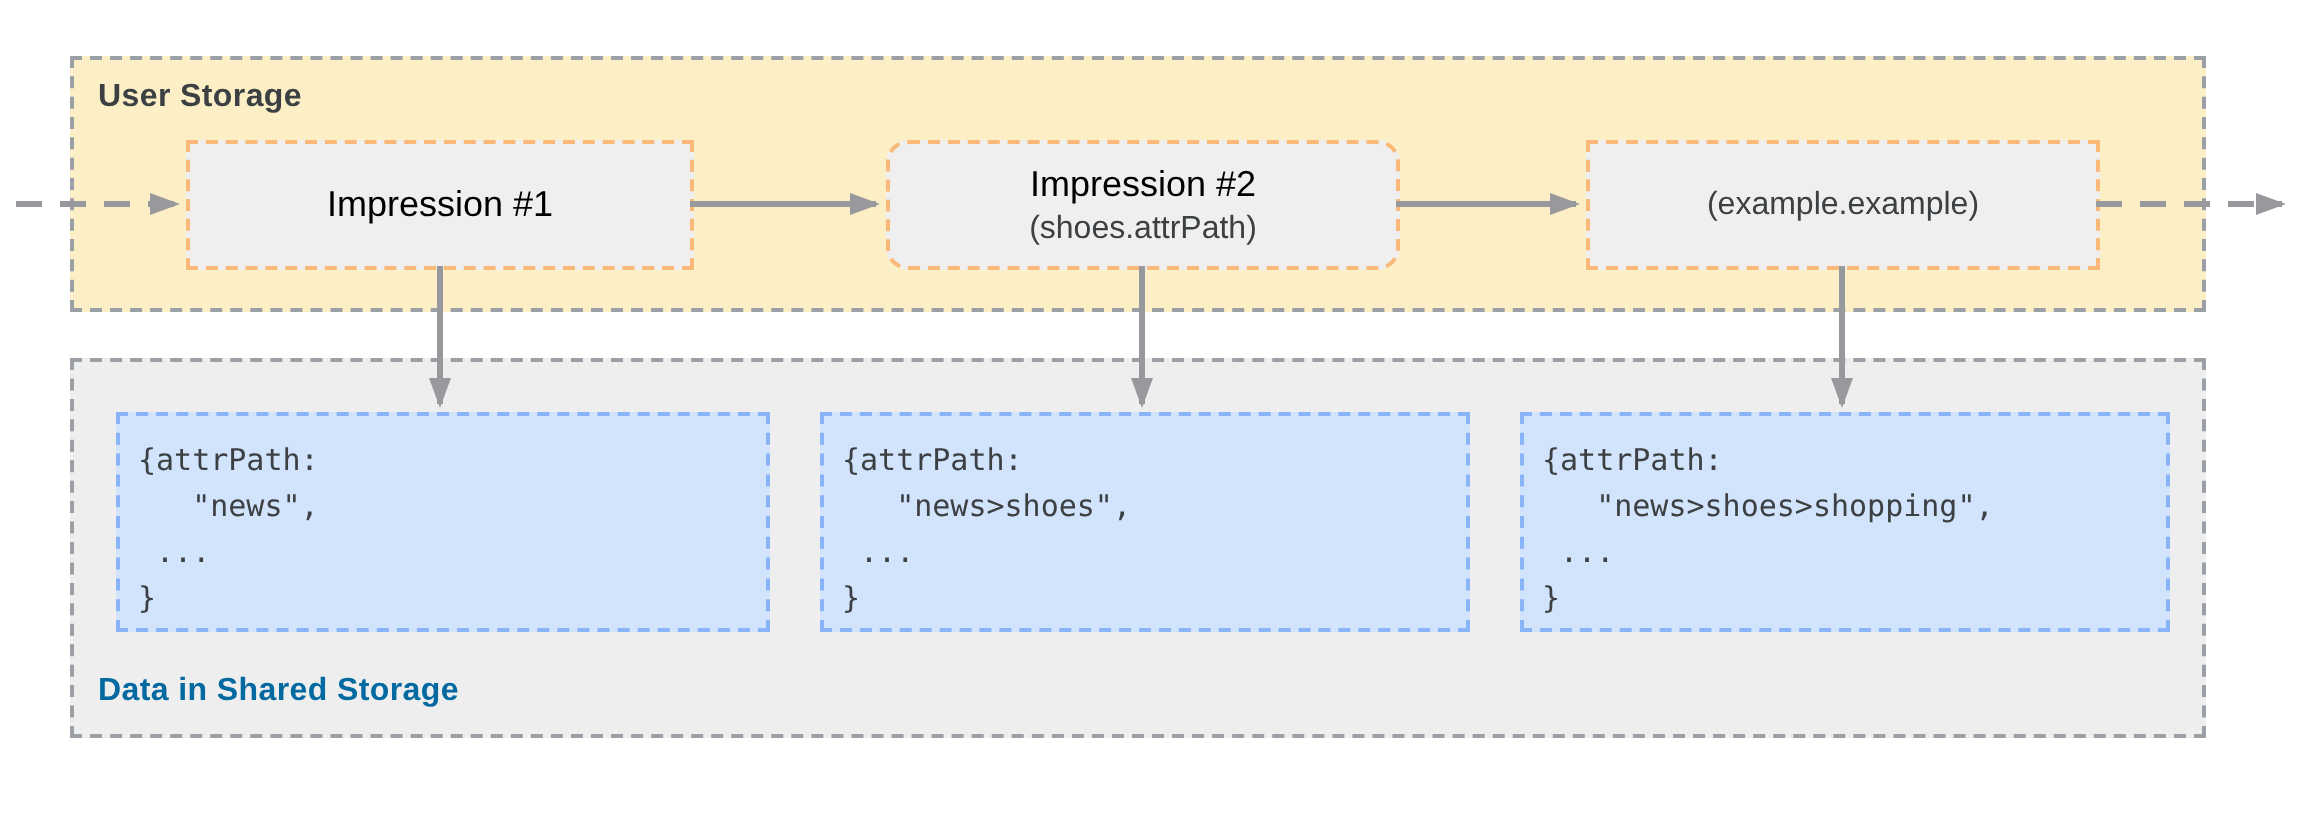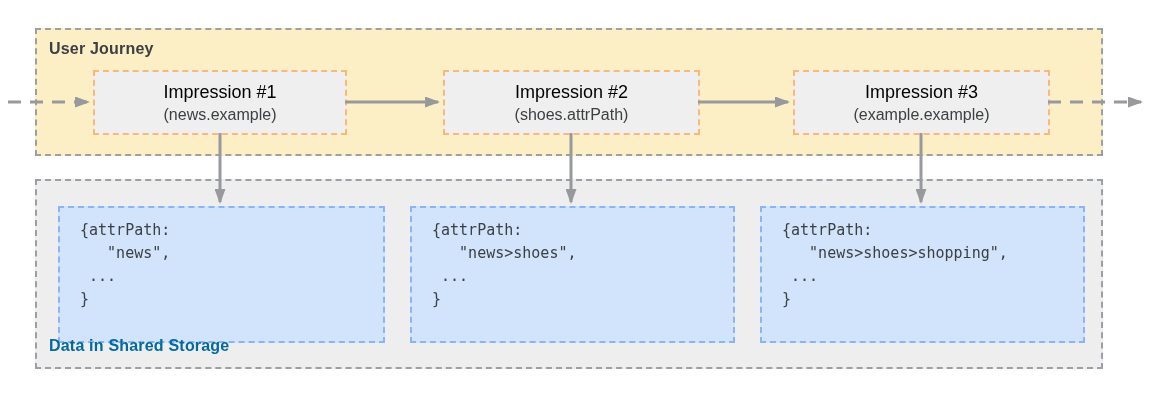--- a/index.html
+++ b/index.html
@@ -53,42 +53,42 @@
     height: 61px;
     background: #EFEFEF;
     border: 2px dashed #FAB978;
     display: flex;
     flex-direction: column;
     align-items: center;
     justify-content: center;
     text-align: center;
   }
   #imp1 { left: 56px;  width: 250px; }
-  #imp2 { left: 406px; width: 253px; }
+  #imp2 { left: 406px; width: 253px; border-radius: 11px; }
   #imp3 { left: 756px; width: 253px; }
   .imp-title {
     font-size: 18px;
     color: #000000;
     line-height: 23px;
   }
   .imp-sub {
     font-size: 16px;
     color: #3C4043;
     line-height: 21px;
   }
   
   .code {
     position: absolute;
     top: 25px;
-    height: 137px;
+    height: 110px;
     margin: 0;
     box-sizing: border-box;
     background: #D2E3FC;
     border: 2px dashed #8AB4F8;
-    padding: 11px 20px;
+    padding: 11px 9px;
     font-family: "DejaVu Sans Mono", "Liberation Mono", monospace;
     font-size: 15px;
     line-height: 23px;
     color: #3C4043;
     white-space: pre;
     overflow: hidden;
   }
   #code1 { left: 21px;  width: 327px; }
   #code2 { left: 373px; width: 325px; }
   #code3 { left: 723px; width: 325px; }
@@ -100,33 +100,31 @@
     pointer-events: none;
     z-index: 5;
   }
 </style>
 </head>
 <body>
 
 <div class="canvas">
 
   <div class="journey">
-    <div class="journey-label">User Journey</div>
+    <div class="journey-label">User Storage</div>
   </div>
 
   <div class="impression" id="imp1" style="top:70px;left:93px;width:250px;">
     <div class="imp-title">Impression #1</div>
-    <div class="imp-sub">(news.example)</div>
   </div>
   <div class="impression" id="imp2" style="top:70px;left:443px;width:253px;">
     <div class="imp-title">Impression #2</div>
     <div class="imp-sub">(shoes.attrPath)</div>
   </div>
   <div class="impression" id="imp3" style="top:70px;left:793px;width:253px;">
-    <div class="imp-title">Impression #3</div>
     <div class="imp-sub">(example.example)</div>
   </div>
 
   <div class="storage">
     <pre class="code" id="code1">{attrPath:
    "news",
  ...
 }</pre>
     <pre class="code" id="code2">{attrPath:
    "news&gt;shoes",

